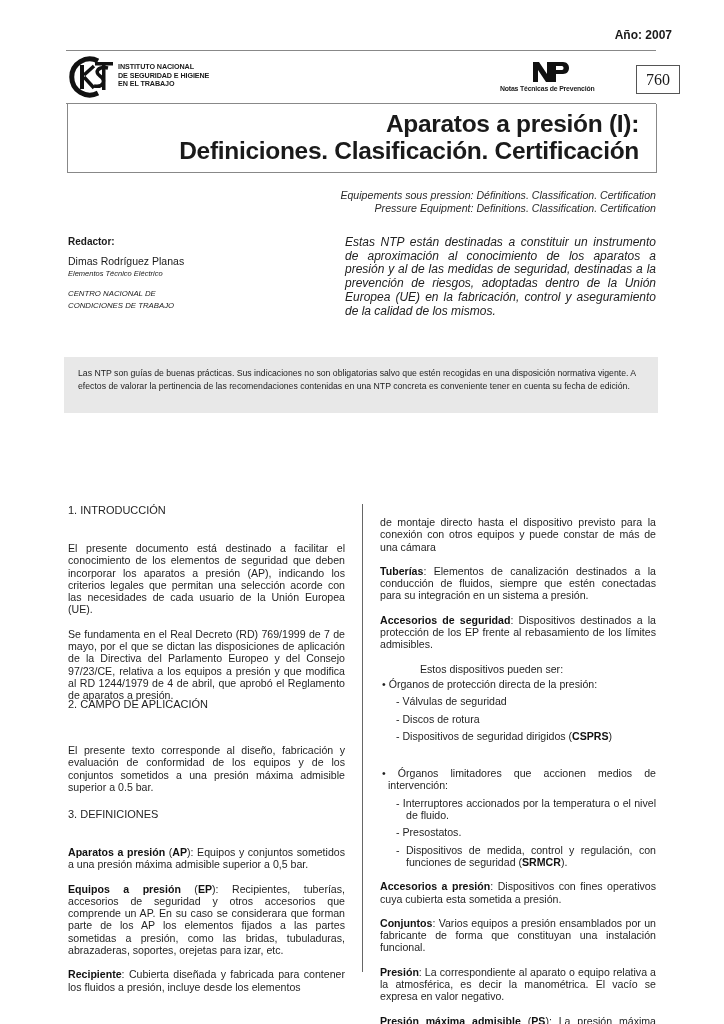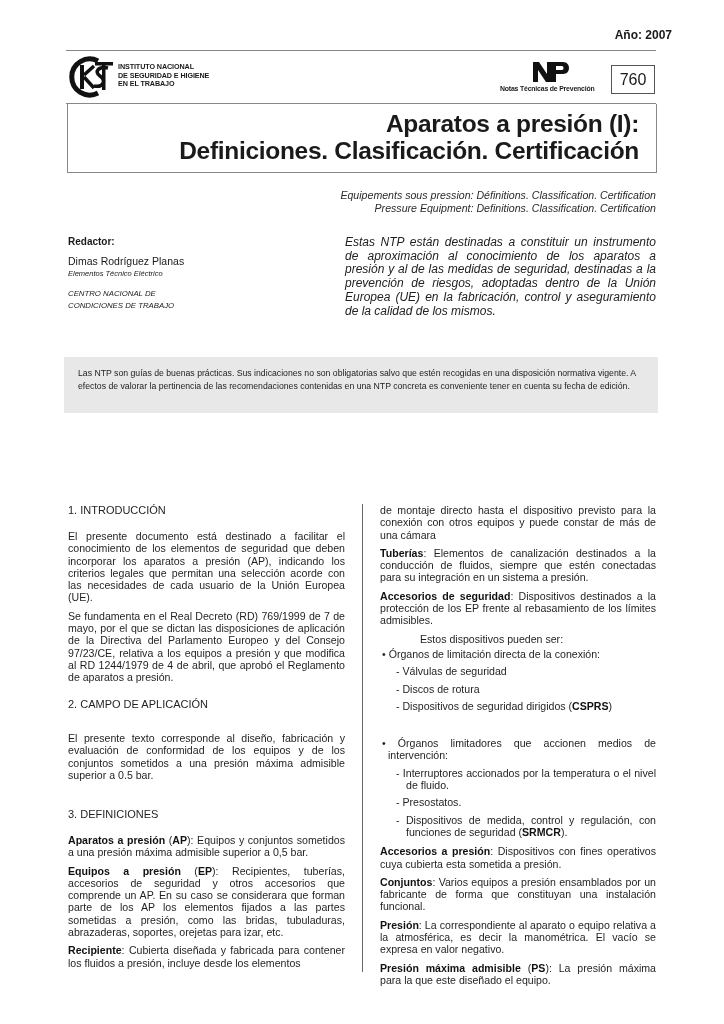--- a/index.html
+++ b/index.html
@@ -5,39 +5,39 @@
   html, body { margin: 0; padding: 0; background: #ffffff; }
   body { width: 724px; height: 1024px; position: relative; overflow: hidden;
          font-family: "Liberation Sans", sans-serif; color: #1a1a1a; }
   .abs { position: absolute; }
   .year { right: 52px; top: 28px; font-size: 12px; font-weight: bold; }
   .hr-top { left: 66px; width: 590px; top: 50px; height: 0; border-top: 1px solid #888; }
   .logo { left: 68px; top: 56px; width: 46px; height: 42px; }
   .inst { left: 118px; top: 63px; font-size: 7.2px; font-weight: bold; line-height: 8.6px; letter-spacing: -0.1px; }
   .np-logo { left: 532px; top: 61px; width: 40px; height: 22px; }
   .np-sub { left: 500px; top: 84px; font-size: 7.5px; font-weight: bold; letter-spacing: -0.2px; transform: scaleX(0.92); transform-origin: left; }
-  .num-box { left: 611px; top: 65px; width: 42px; height: 27px; border: 1px solid #555;
-             font-size: 16px; display: flex; align-items: center; justify-content: center; }
+  .num-box { left: 636px; top: 65px; width: 42px; height: 27px; border: 1px solid #555;
+             font-size: 16px; display: flex; align-items: center; justify-content: center; font-family: Liberation Serif, serif; }
   .hr-mid { left: 66px; width: 590px; top: 103px; border-top: 1px solid #888; }
   .title-box { left: 67px; top: 104px; width: 588px; height: 68px; border-left: 1px solid #888;
                border-right: 1px solid #888; border-bottom: 1px solid #888; }
   .title { right: 85px; top: 110px; text-align: right; font-size: 24.5px; font-weight: bold;
            line-height: 27px; letter-spacing: -0.3px; }
   .subtitles { right: 68px; top: 189px; text-align: right; font-size: 10.6px; font-style: italic;
                line-height: 13px; color: #2a2a2a; }
   .redactor-label { left: 68px; top: 236px; font-size: 10px; font-weight: bold; }
   .author { left: 68px; top: 255px; font-size: 10.5px; }
   .author-role { left: 68px; top: 269px; font-size: 7.5px; font-style: italic; }
   .center { left: 68px; top: 288px; font-size: 7.8px; font-style: italic; line-height: 12px; }
   .abstract { left: 345px; top: 236px; width: 311px; font-size: 12px; font-style: italic;
               line-height: 13.7px; text-align: justify; color: #222; }
   .notice { left: 64px; top: 357px; width: 594px; height: 56px; background: #e8e8e8; }
   .notice-text { left: 78px; top: 367px; width: 568px; font-size: 8.7px; line-height: 12.6px; color: #222; }
   .col { font-size: 10.6px; line-height: 12.3px; text-align: justify; color: #1f1f1f; }
-  .col p { margin: 0 0 6px 0; }
+  .col p { margin: 12px 0 6px 0; }
   .col h2 { font-size: 11px; font-weight: normal; margin: 0; }
   .col b { font-weight: bold; color: #111; }
   .left-col { left: 68px; top: 504px; width: 277px; }
   .right-col { left: 380px; top: 504px; width: 276px; }
   .divider { left: 362px; top: 504px; height: 468px; border-left: 1px solid #666; }
   .sec { position: absolute; left: 0; width: 277px; }
   .bullet { padding-left: 8px; text-indent: -6px; margin-bottom: 5px; text-align: justify; }
   .dash { padding-left: 26px; text-indent: -10px; margin-bottom: 5px; text-align: justify; }
 </style>
 </head>
@@ -114,21 +114,21 @@
     <p><b>Equipos a presión</b> (<b>EP</b>)<span>: Recipientes, tuberías, accesorios de seguridad y otros accesorios que comprende un AP. En su caso se considerara que forman parte de los AP los elementos fijados a las partes sometidas a presión, como las bridas, tubuladuras, abrazaderas, soportes, orejetas para izar, etc.</span></p>
     <p><b>Recipiente</b><span>: Cubierta diseñada y fabricada para contener los fluidos a presión, incluye desde los elementos</span></p>
   </div>
 </div>
 
 <div class="abs col right-col">
   <p>de montaje directo hasta el dispositivo previsto para la conexión con otros equipos y puede constar de más de una cámara</p>
   <p><b>Tuberías</b><span>: Elementos de canalización destinados a la conducción de fluidos, siempre que estén conectadas para su integración en un sistema a presión.</span></p>
   <p><b>Accesorios de seguridad</b><span>: Dispositivos destinados a la protección de los EP frente al rebasamiento de los límites admisibles.</span></p>
   <p style="margin-bottom:3px;padding-left:40px;">Estos dispositivos pueden ser:</p>
-  <div class="bullet">• Órganos de limitación directa de la conexión:</div>
+  <div class="bullet">• Órganos de protección directa de la presión:</div>
   <div class="dash">- Válvulas de seguridad</div>
   <div class="dash">- Discos de rotura</div>
   <div class="dash" style="margin-bottom:25px;"><span>- Dispositivos de seguridad dirigidos (</span><b>CSPRS</b>)</div>
   <div class="bullet">• Órganos limitadores que accionen medios de intervención:</div>
   <div class="dash">- Interruptores accionados por la temperatura o el nivel de fluido.</div>
   <div class="dash">- Presostatos.</div>
   <div class="dash" style="margin-bottom:7px;"><span>- Dispositivos de medida, control y regulación, con funciones de seguridad (</span><b>SRMCR</b>).</div>
   <p><b>Accesorios a presión</b><span>: Dispositivos con fines operativos cuya cubierta esta sometida a presión.</span></p>
   <p><b>Conjuntos</b><span>: Varios equipos a presión ensamblados por un fabricante de forma que constituyan una instalación funcional.</span></p>
   <p><b>Presión</b><span>: La correspondiente al aparato o equipo relativa a la atmosférica, es decir la manométrica. El vacío se expresa en valor negativo.</span></p>

